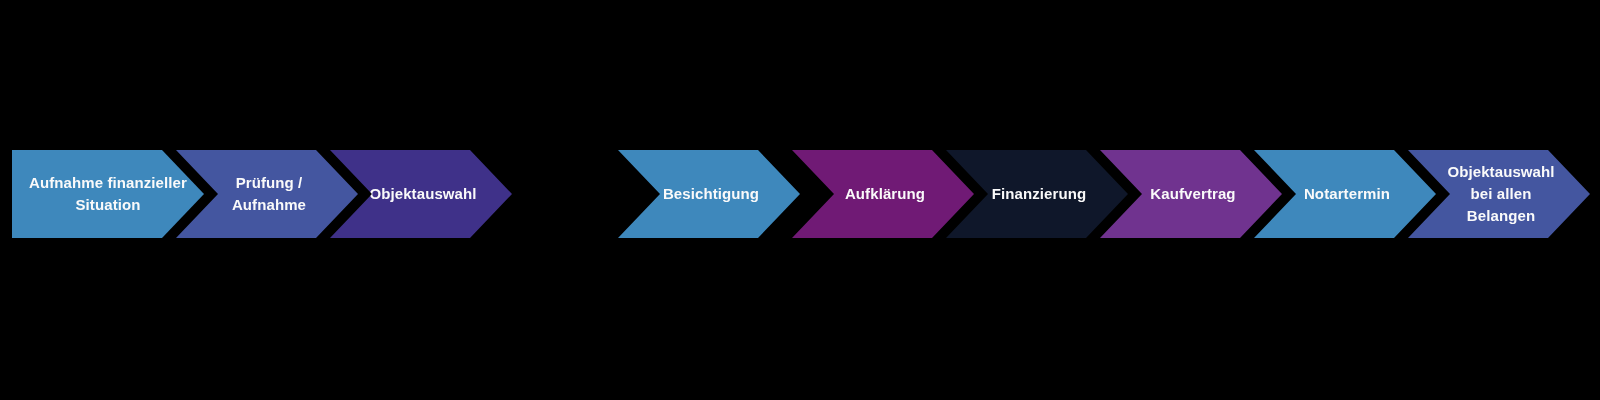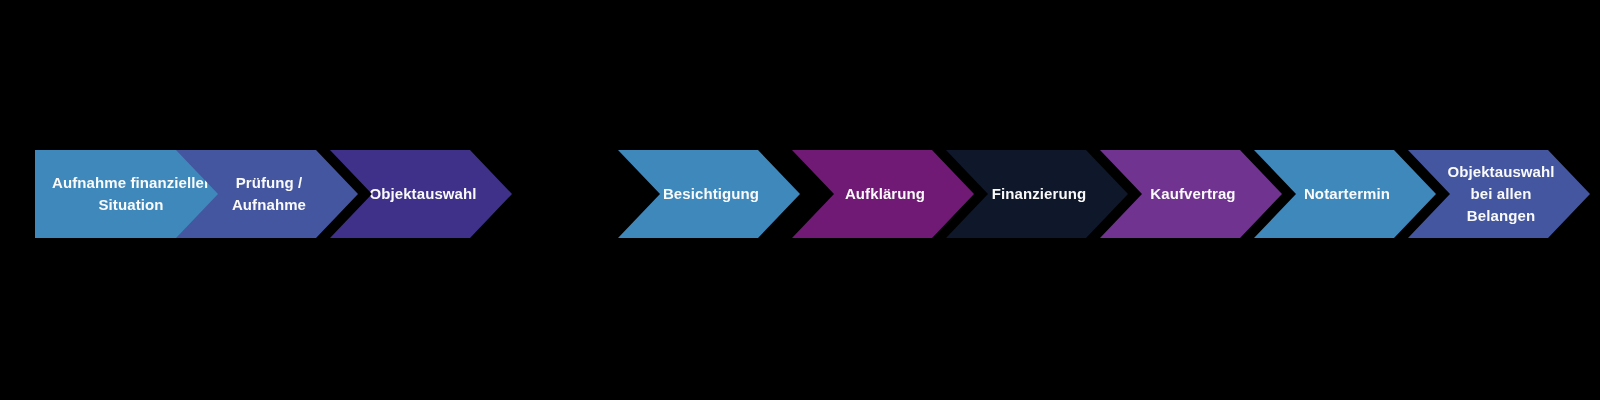--- a/index.html
+++ b/index.html
@@ -25,21 +25,20 @@
   .chevron {
     position: absolute;
     top: 150px;
     width: 192px;
     height: 88px;
     
     clip-path: polygon(10px 0, 150px 0, 192px 44px, 150px 88px, 10px 88px, 52px 44px);
   }
   .chevron.first {
     clip-path: polygon(0 0, 150px 0, 192px 44px, 150px 88px, 0 88px);
-    margin-left: 23px;
   }
   .chevron .label {
     position: absolute;
     inset: 0;
     display: flex;
     align-items: center;
     justify-content: center;
     text-align: center;
     padding-left: 14px;
     box-sizing: border-box;

